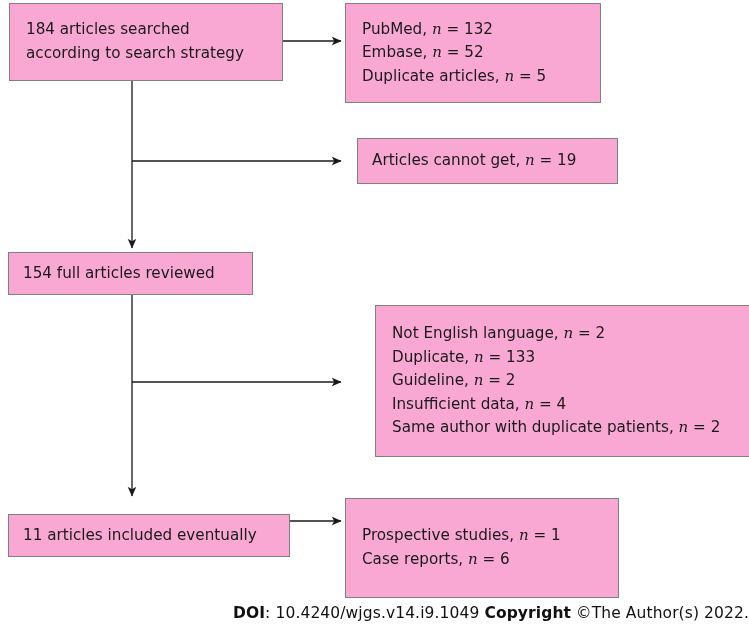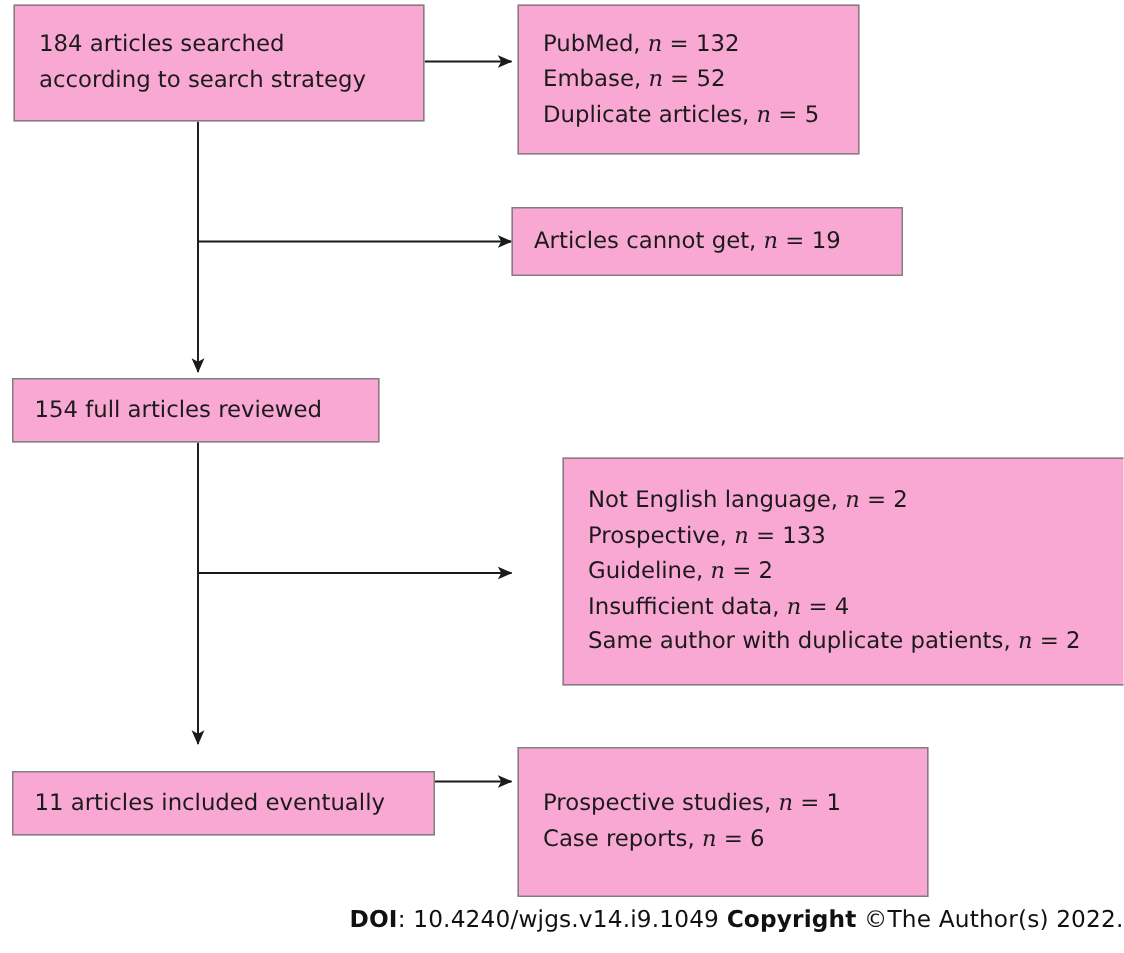--- a/index.html
+++ b/index.html
@@ -45,22 +45,22 @@
   .node.single .line {
     padding-left: 14px;
   }
   .node .line i.nvar {
     font-style: italic;
     font-family: "DejaVu Serif", serif;
     font-size: 15px;
   }
   
   #node-searched   { left: 9px;   top: 3px;   width: 274px; height: 78px; }
-  #node-sources    { left: 345px; top: 3px;   width: 228px; height: 100px; }
-  #node-cannot-get { left: 341px; top: 138px; width: 261px; height: 46px; }
+  #node-sources    { left: 345px; top: 3px;   width: 256px; height: 100px; }
+  #node-cannot-get { left: 357px; top: 138px; width: 261px; height: 46px; }
   #node-reviewed   { left: 8px;   top: 252px; width: 245px; height: 43px; }
   #node-excluded   { left: 345px; top: 305px; width: 403px; height: 152px; margin-left: 30px; }
   #node-included   { left: 8px;   top: 514px; width: 282px; height: 43px; }
   #node-types      { left: 345px; top: 498px; width: 274px; height: 100px; }
 
   #footer {
     position: absolute;
     left: 0;
     top: 604px;
     width: 749px;
@@ -122,21 +122,21 @@
 
   <div class="node single" id="node-reviewed">
     <div class="line">154 full articles reviewed</div>
   </div>
 
   <div class="node" id="node-excluded">
     <div class="line">
       <span>Not English language, </span><i class="nvar">n</i><span> = </span><span>2</span>
     </div>
     <div class="line">
-      <span>Prospective, </span><i class="nvar">n</i><span> = </span><span>133</span>
+      <span>Duplicate, </span><i class="nvar">n</i><span> = </span><span>133</span>
     </div>
     <div class="line">
       <span>Guideline, </span><i class="nvar">n</i><span> = </span><span>2</span>
     </div>
     <div class="line">
       <span>Insufficient data, </span><i class="nvar">n</i><span> = </span><span>4</span>
     </div>
     <div class="line">
       <span>Same author with duplicate patients, </span><i class="nvar">n</i><span> = </span><span>2</span>
     </div>

